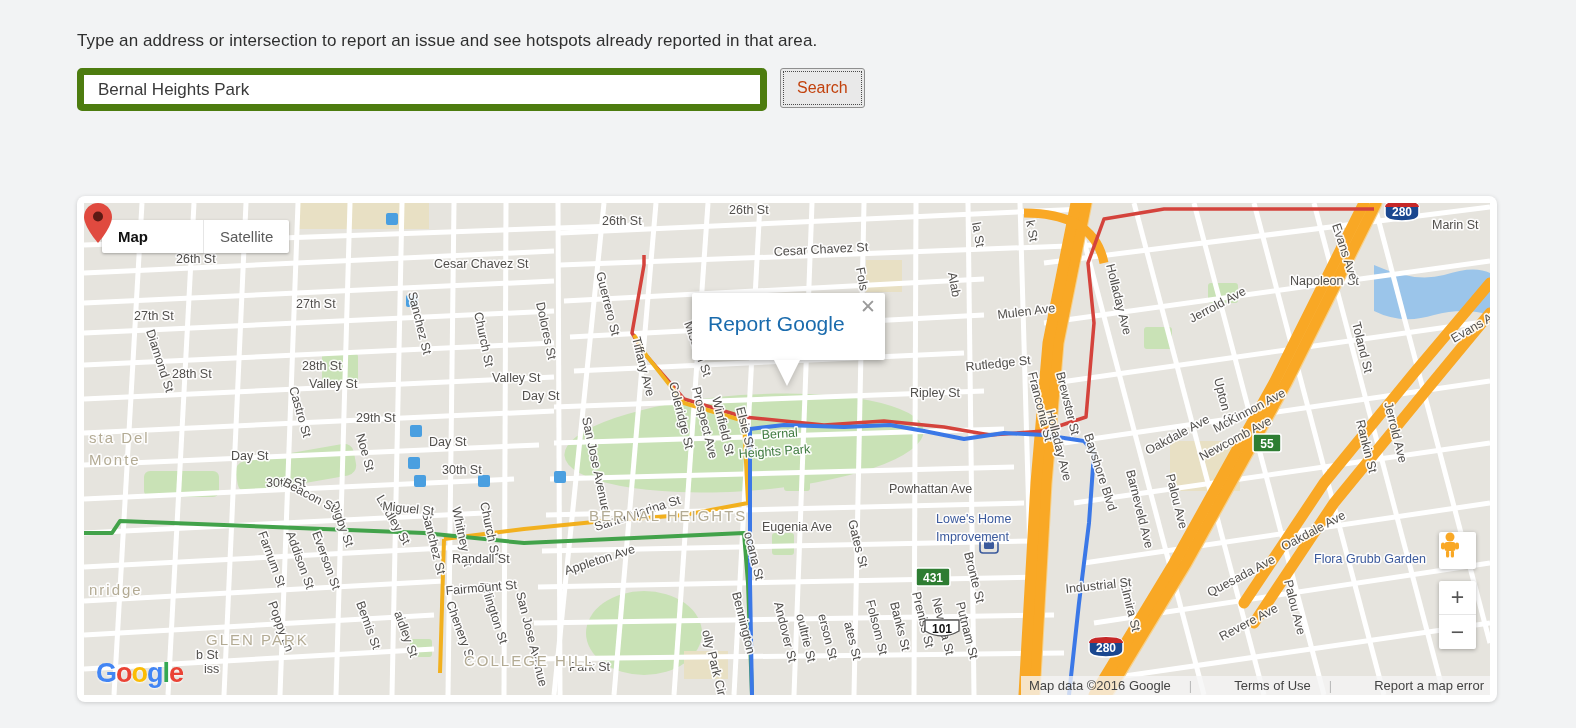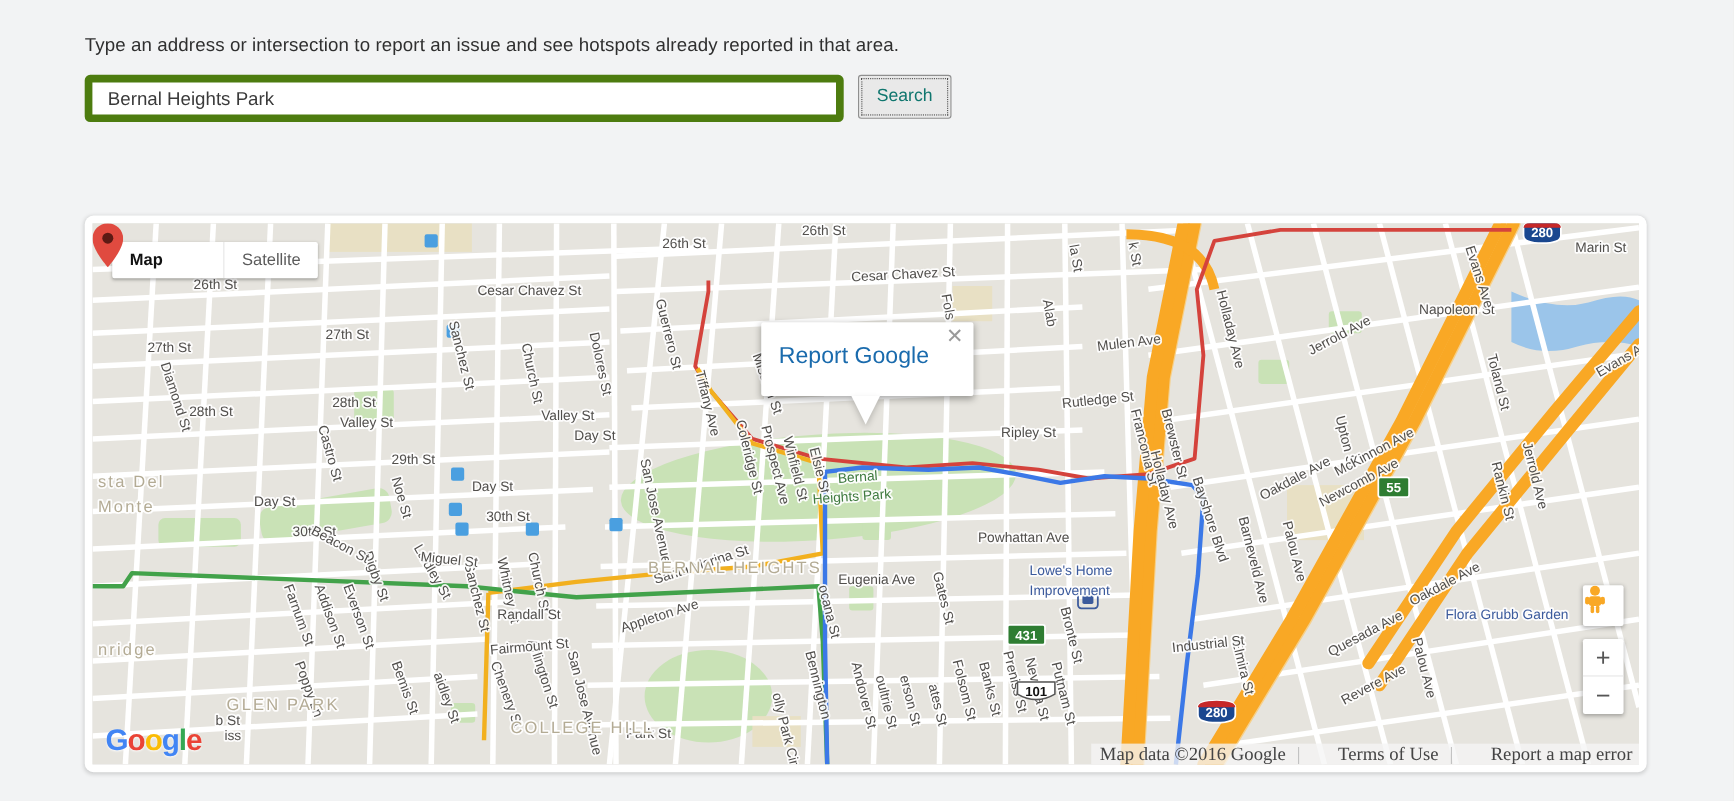--- a/index.html
+++ b/index.html
@@ -21,21 +21,21 @@
   .search-input {
     width: 690px; height: 43px;
     border: 7px solid #4d7c0f; border-radius: 5px;
     background: #fff; font-size: 17px; color: #3a3a3a;
     padding: 0 14px; outline: none;
     font-family: "Liberation Sans", sans-serif;
   }
   .search-btn {
     margin-left: 13px; height: 40px; padding: 0 16px;
     font-size: 16px; font-family: "Liberation Sans", sans-serif;
-    color: #0f766e; background: #e9e9e9;
+    color: #c2410c; background: #e9e9e9;
     border: 1px solid #8f8f8f; border-radius: 3px;
     outline: 1px dotted #4a4a4a; outline-offset: -4px;
     cursor: pointer;
   }
 
   .create-btn {
     position: absolute; left: 77px; top: 135px;
     width: 325px; height: 42px;
     background: #ff9a28; border: 0; border-radius: 3px;
     color: #fff; font-size: 17px;
@@ -112,23 +112,23 @@
   .zoomctl div:first-child { border-bottom: 1px solid #e6e6e6; }
 
   
   .glogo { position: absolute; left: 12px; bottom: 6px; font-size: 27px; letter-spacing: -1px;
     font-family: Liberation Sans, sans-serif; font-weight: bold; }
   .glogo span { text-shadow: 0 1px 2px rgba(255,255,255,.9); }
 
   
   .attrib {
     position: absolute; right: 0; bottom: 0; height: 19px;
-    display: flex; align-items: center; gap: 10px;
+    display: flex; align-items: center; gap: 18px;
     background: rgba(245,245,245,.78); padding: 0 6px 0 8px;
-    font-size: 17px; color: #444; font-family: Liberation Serif, serif;
+    font-size: 13px; color: #444;
   }
   .attrib a { color: #444; text-decoration: none; cursor: pointer; margin-left: 24px; }
   .attrib .sep { color: #bbb; }
 
   .lbl { font-family: "Liberation Sans", sans-serif; fill: #514f4c; font-size: 12.5px; }
   .lbl-park { fill: #3f7a3f; }
   .lbl-area { fill: #b3ab94; font-size: 15px; letter-spacing: 2px; }
   .lbl-poi { fill: #3b5a9c; font-size: 12.5px; }
   .lbl-water { fill: #8fb0cf; font-size: 15px; letter-spacing: 2px; }
 </style>

